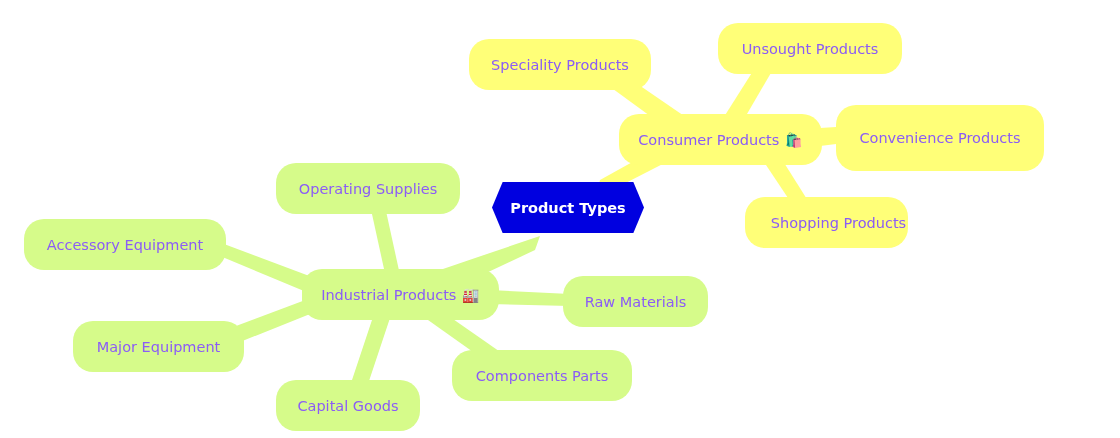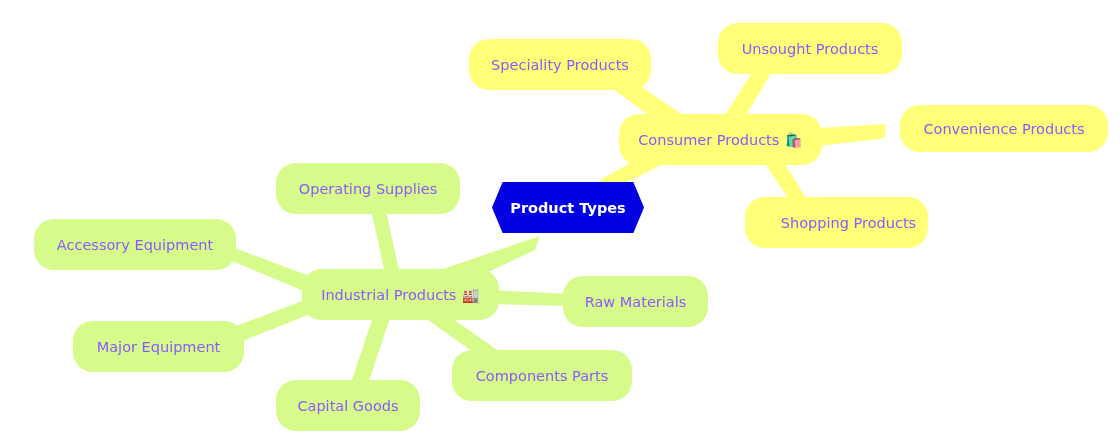--- a/index.html
+++ b/index.html
@@ -54,35 +54,35 @@
   <div class="node consumer" style="left:469px; top:39px; width:182px; height:51px;">
     <span>Speciality Products</span>
   </div>
   <div class="node consumer" style="left:619px; top:114px; width:203px; height:51px;">
     <span>Consumer Products</span>
     <span class="emoji">🛍️</span>
   </div>
   <div class="node consumer" style="left:718px; top:23px; width:184px; height:51px;">
     <span>Unsought Products</span>
   </div>
-  <div class="node consumer" style="left:900px; top:105px; width:208px; height:47px;">
+  <div class="node consumer" style="left:836px; top:105px; width:208px; height:66px;">
     <span>Convenience Products</span>
   </div>
-  <div class="node consumer" style="left:745px; top:197px; width:183px; height:51px;padding-left:24px;">
+  <div class="node consumer" style="left:745px; top:197px; width:163px; height:51px;padding-left:24px;">
     <span>Shopping Products</span>
   </div>
 
   <div class="node industrial" style="left:302px; top:269px; width:197px; height:51px;">
     <span>Industrial Products</span>
     <span class="emoji">🏭</span>
   </div>
   <div class="node industrial" style="left:276px; top:163px; width:184px; height:51px;">
     <span>Operating Supplies</span>
   </div>
-  <div class="node industrial" style="left:34px; top:219px; width:202px; height:51px;">
+  <div class="node industrial" style="left:24px; top:219px; width:202px; height:51px;">
     <span>Accessory Equipment</span>
   </div>
   <div class="node industrial" style="left:73px; top:321px; width:171px; height:51px;">
     <span>Major Equipment</span>
   </div>
   <div class="node industrial" style="left:276px; top:380px; width:144px; height:51px;">
     <span>Capital Goods</span>
   </div>
   <div class="node industrial" style="left:452px; top:350px; width:180px; height:51px;">
     <span>Components Parts</span>

